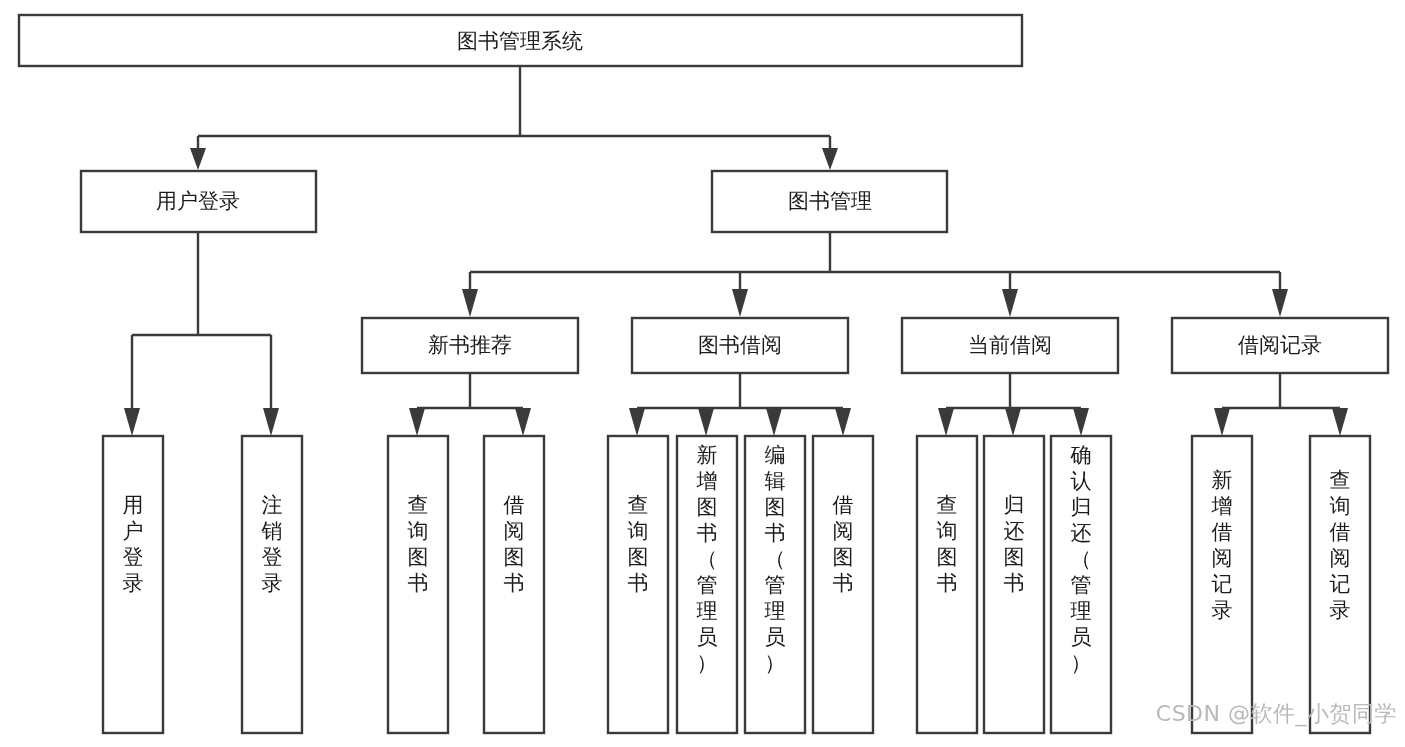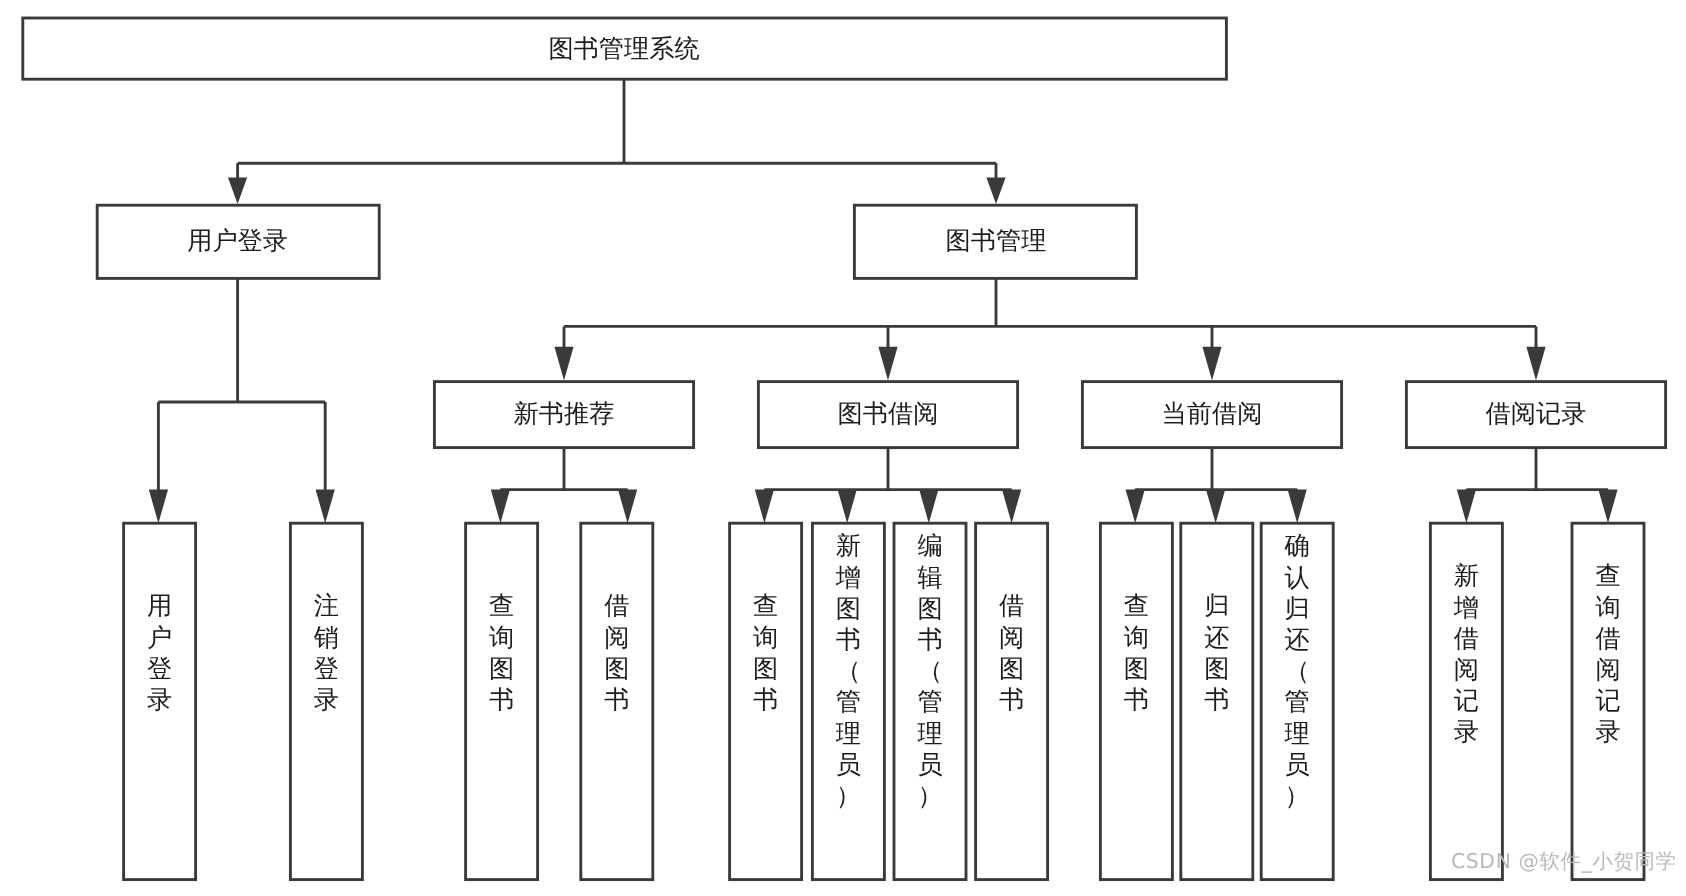--- a/index.html
+++ b/index.html
@@ -51,21 +51,21 @@
     font-family: "DejaVu Sans", "Liberation Sans", sans-serif;
     font-size: 21px;
     fill: #1c1c1c;
     text-anchor: middle;
   }
   .watermark {
     position: absolute;
     right: 8px;
     bottom: 8px;
     font-family: "DejaVu Sans", "Liberation Sans", sans-serif;
-    font-size: 17px;
+    font-size: 22px;
     color: #b9b9b9;
     letter-spacing: 0.5px;
     white-space: nowrap;
     pointer-events: none;
     margin-top: 26px;
   }
 </style>
 </head>
 <body>
 

